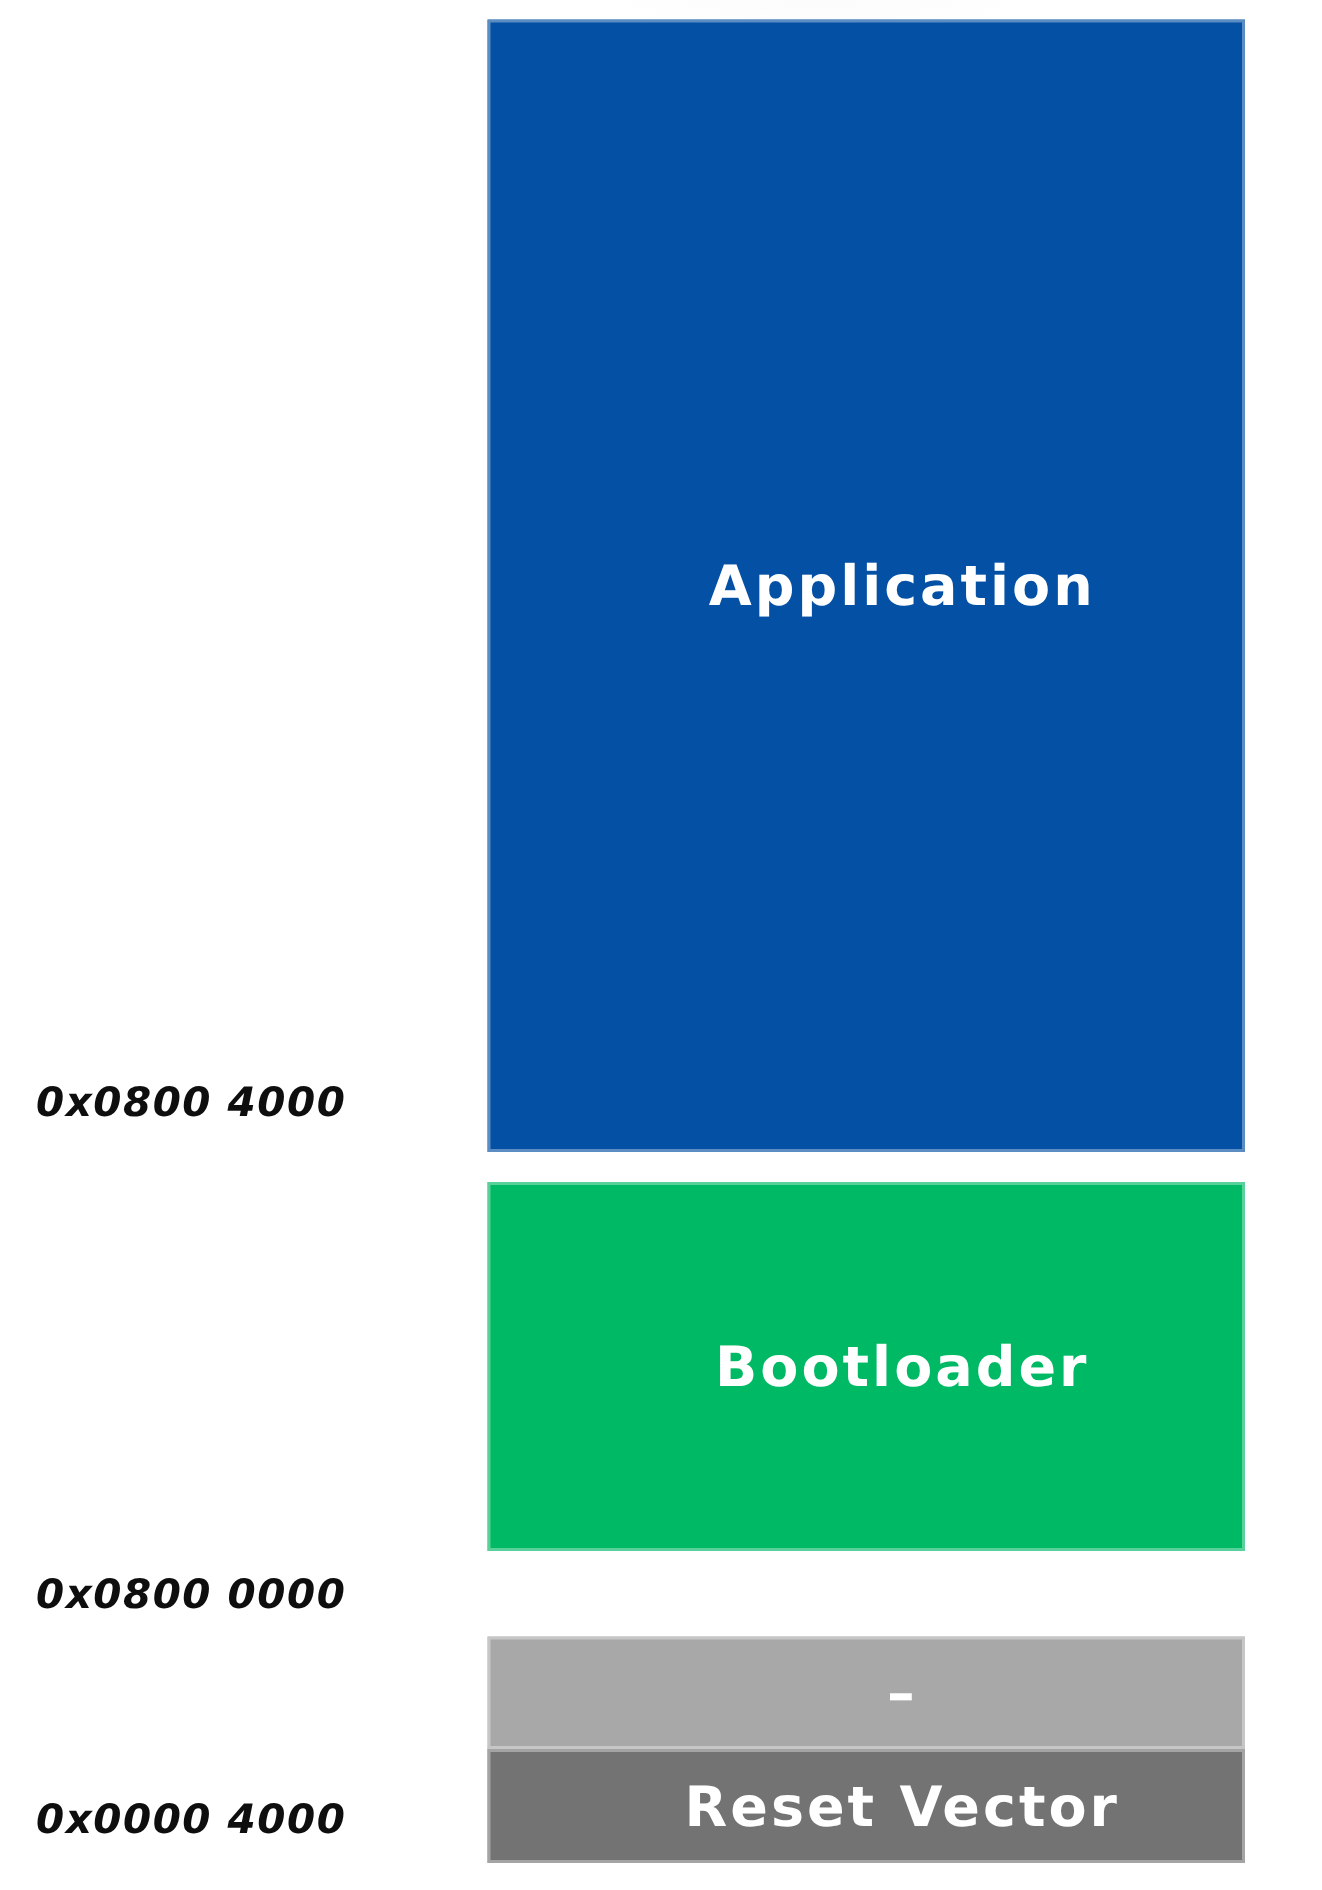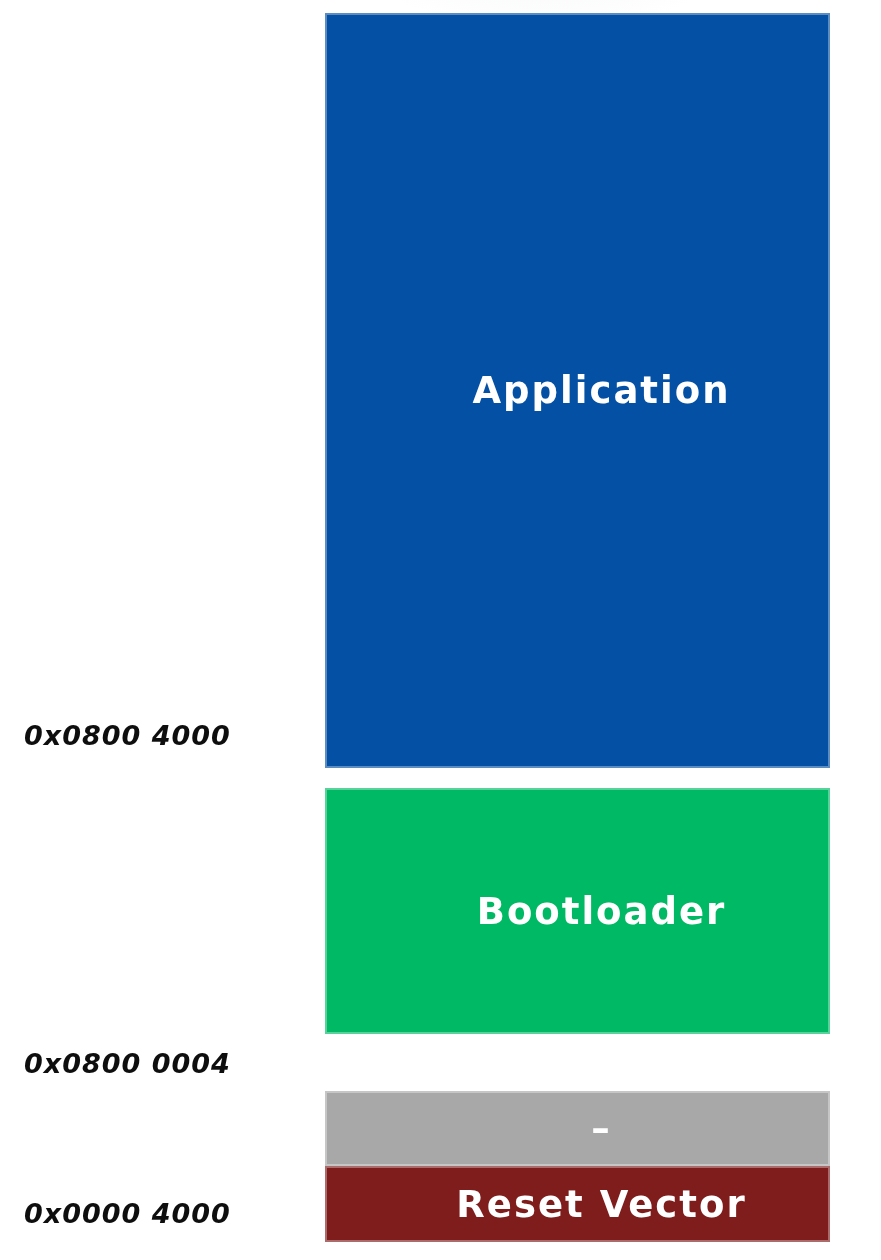--- a/index.html
+++ b/index.html
@@ -90,25 +90,25 @@
     </div>
 
     <div class="block block-bootloader" style="background-color: rgb(0, 185, 100);">
       <span class="block-label">Bootloader</span>
     </div>
 
     <div class="block block-reserved" style="background-color: rgb(168, 168, 168);">
       <span class="block-label">–</span>
     </div>
 
-    <div class="block block-reset" style="background-color: #7f1d1d;">
+    <div class="block block-reset" style="background-color: #737373;">
       <span class="block-label">Reset Vector</span>
     </div>
 
   </div>
 
   <div class="addr addr-0">0x0800 4000</div>
 
-  <div class="addr addr-1">0x0800 0004</div>
+  <div class="addr addr-1">0x0800 0000</div>
 
   <div class="addr addr-2">0x0000 4000</div>
 
 </div>
 
 </body></html>

